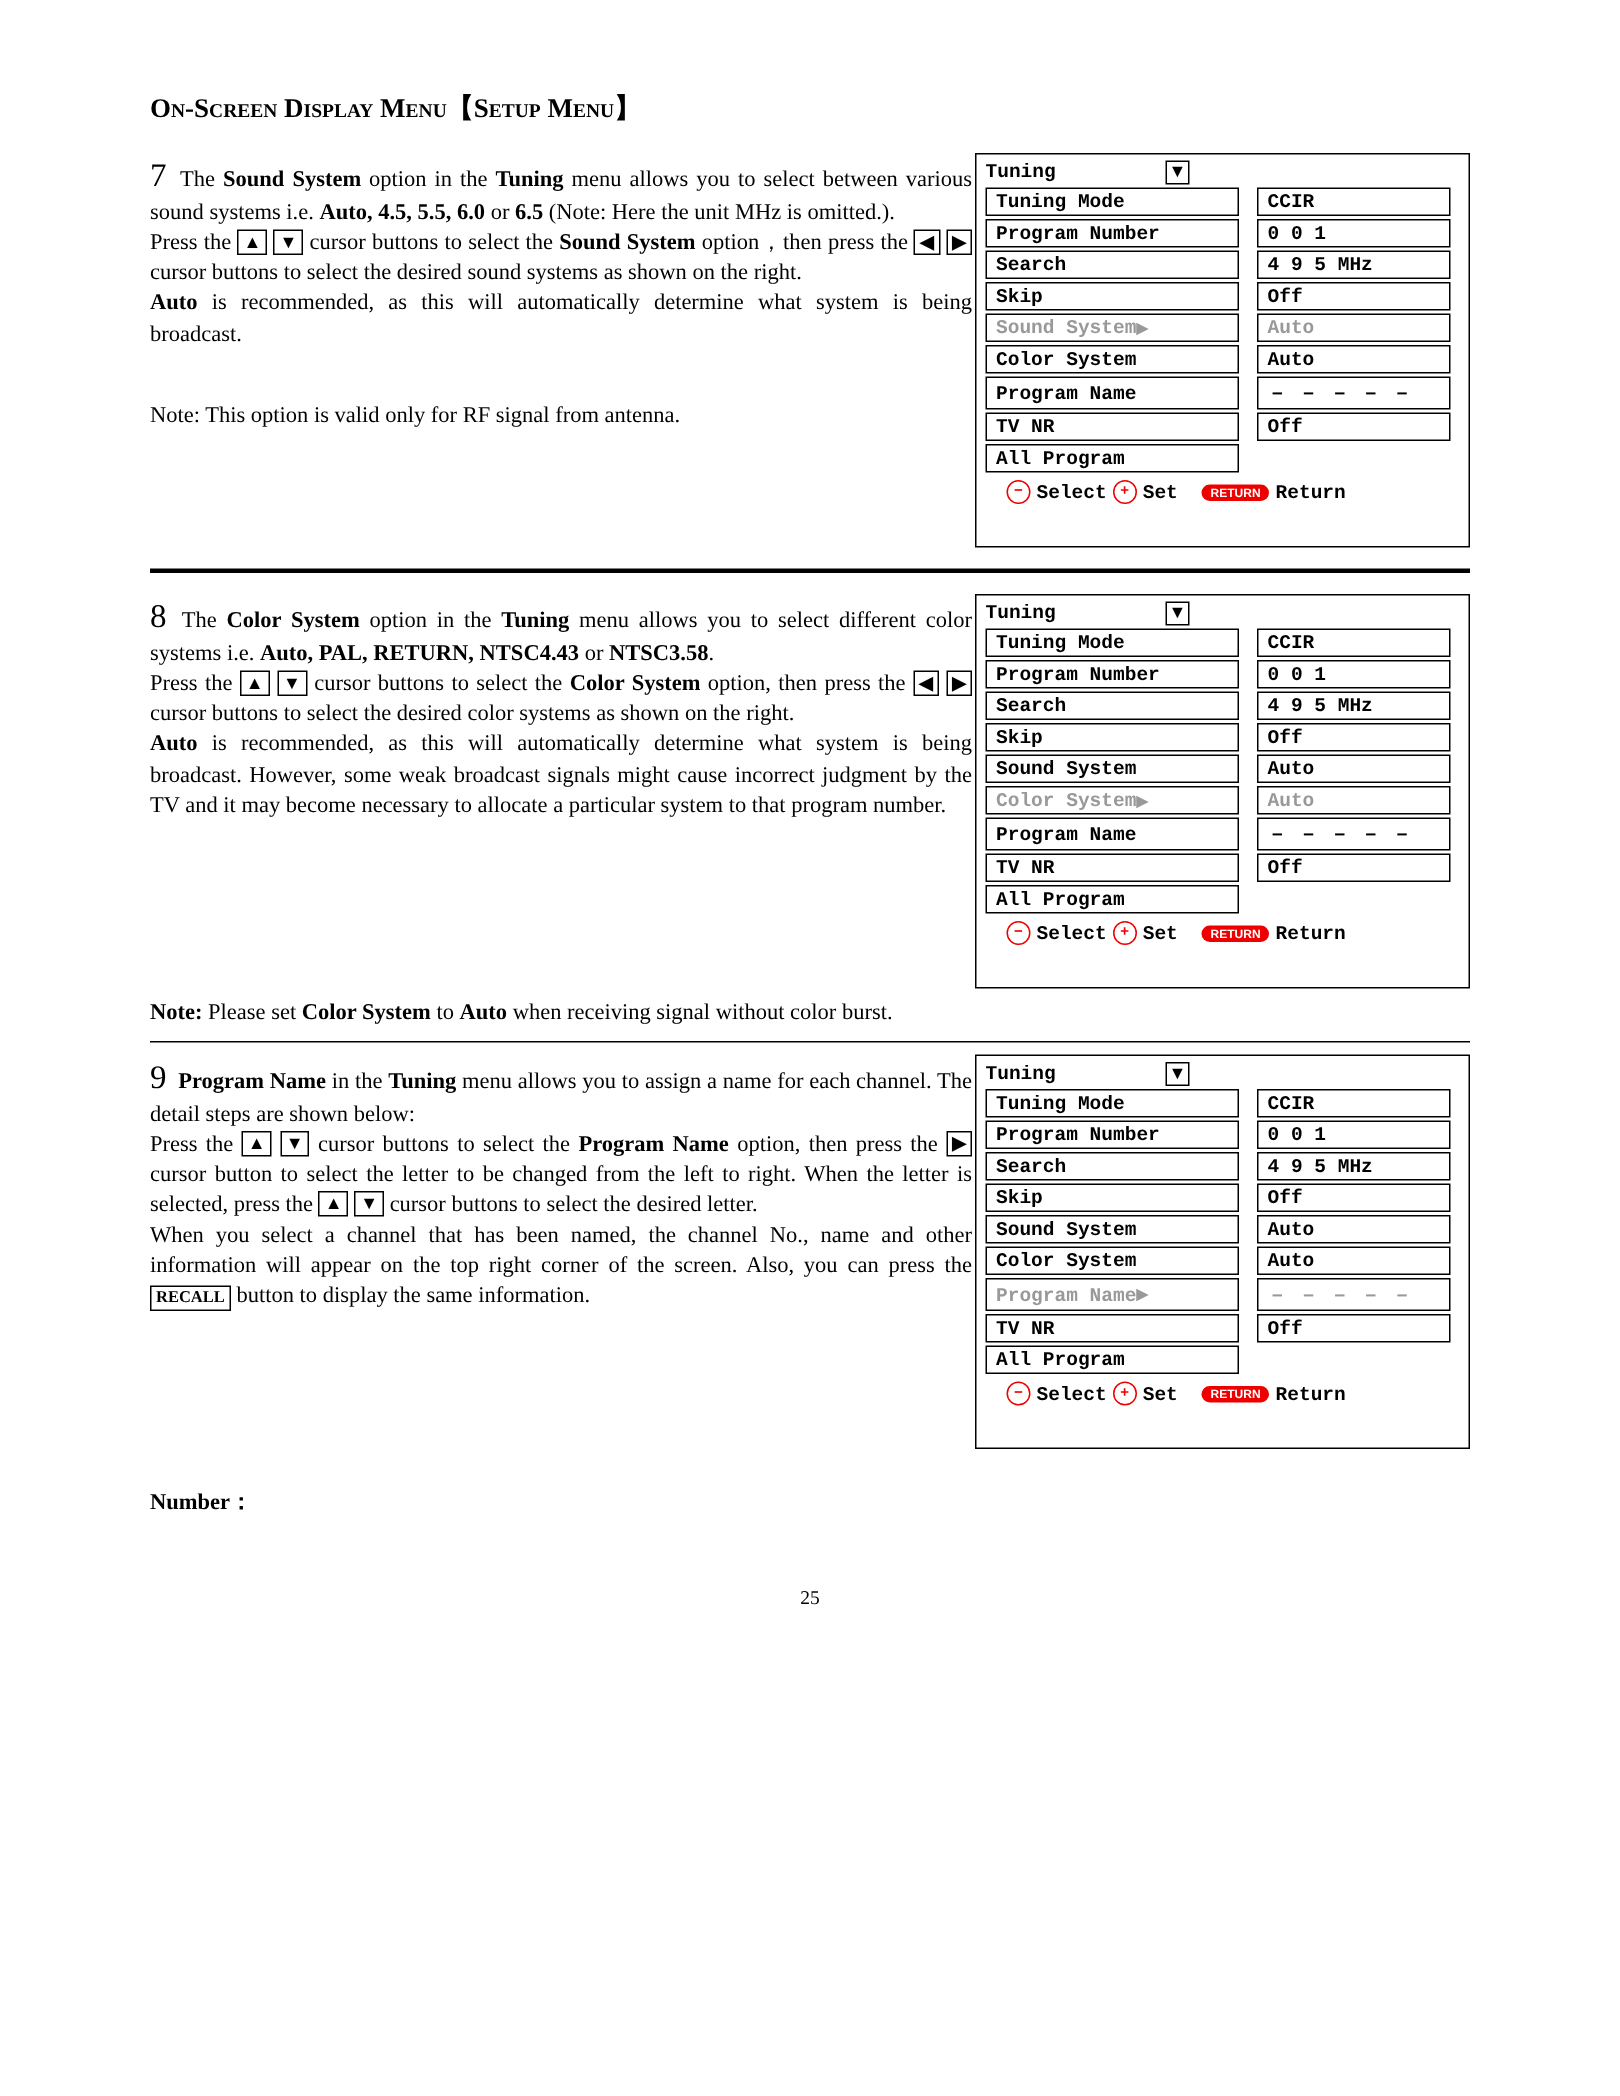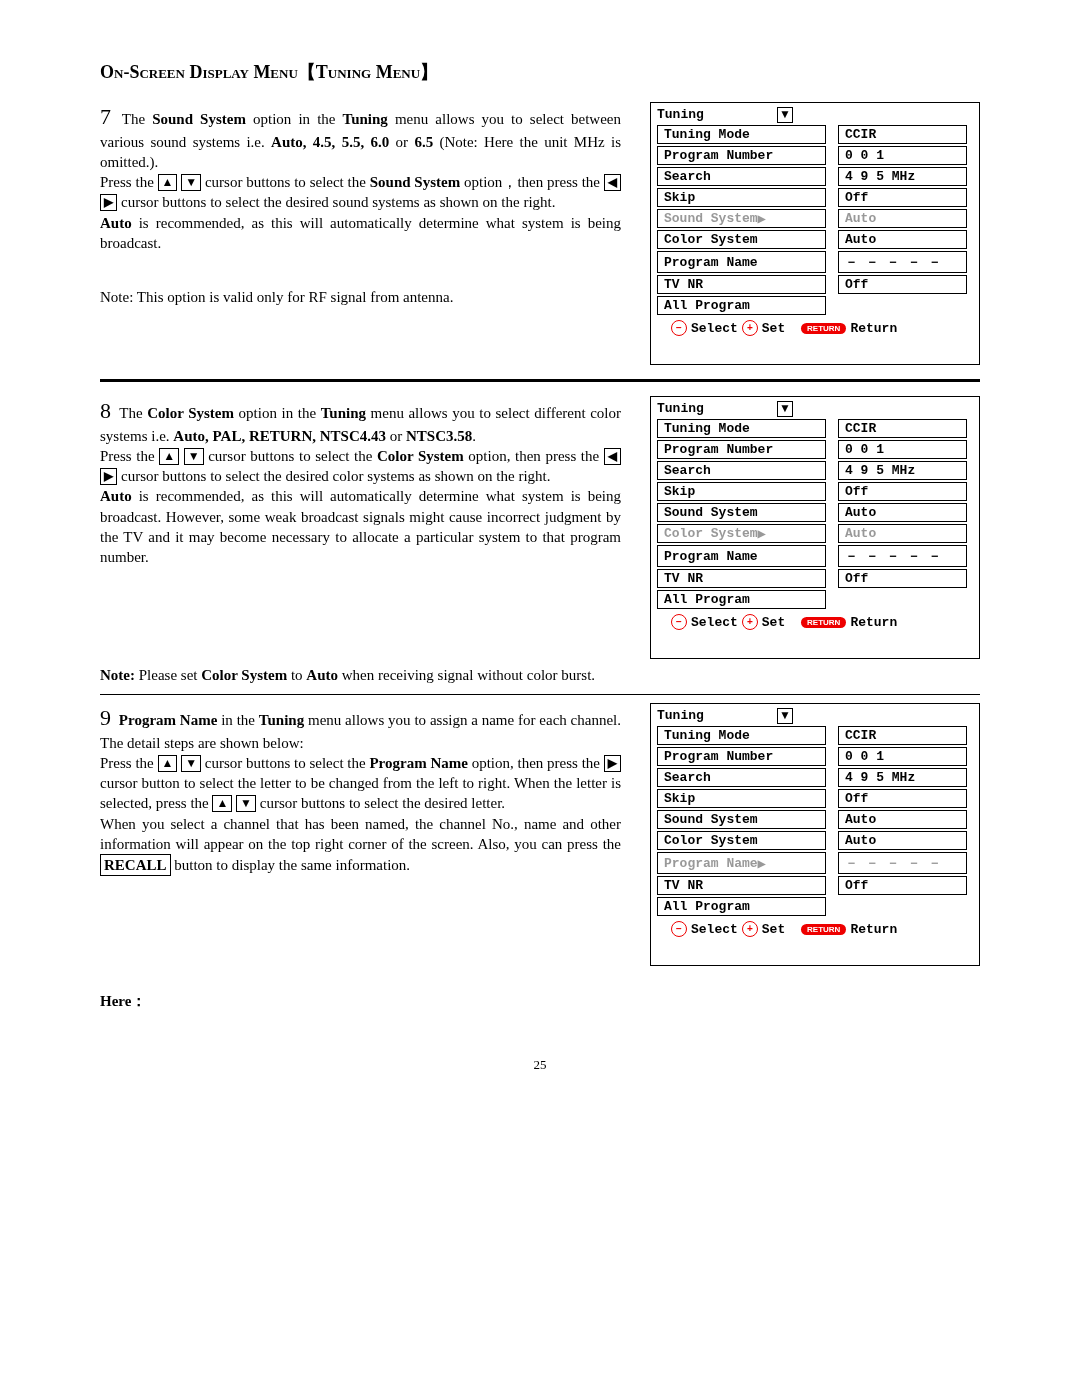--- a/index.html
+++ b/index.html
@@ -13,21 +13,21 @@
   .page-title {
     font-variant: small-caps;
     font-weight: bold;
     font-size: 18px;
     margin-bottom: 18px;
   }
   .bracket { font-family: sans-serif; }
   .block {
     display: flex;
     align-items: flex-start;
-    gap: 29px;
+    gap: 2px;
     margin-bottom: 8px;
   }
   .left-col { flex: 1; text-align: justify; line-height: 1.35; }
   .right-col { width: 330px; }
   .num { font-size: 22px; margin-right: 4px; }
   .b { font-weight: bold; }
   .note-below { margin: 6px 0 10px 0; }
   .key {
     display: inline-block;
     border: 1.2px solid #000;
@@ -35,21 +35,21 @@
     font-size: 12px;
     line-height: 15px;
     vertical-align: 1px;
     font-family: sans-serif;
     font-weight: bold;
   }
   .key-text {
     display: inline-block;
     border: 1.2px solid #000;
     padding: 0 3px;
-    font-size: 15px;
+    font-size: 11px;
     font-weight: bold;
   }
   hr.thick { border: none; border-top: 3px solid #000; margin: 14px 0; }
 
   
   .osd {
     border: 1px solid #000;
     font-family: "Courier New", monospace;
     font-size: 13px;
     font-weight: bold;
@@ -115,21 +115,21 @@
   }
   .tri { font-size: 10px; font-family: sans-serif; }
   .notes-list { margin: 4px 0 0 20px; }
   .page-num { text-align: center; font-size: 13px; margin-top: 46px; }
   hr.thin { border: none; border-top: 1px solid #000; margin: 6px 0 8px 0; }
 </style>
 </head>
 <body>
 
 <div class="page-title">
-  <span>On-Screen Display Menu</span><span class="bracket">【</span><span>Tuning Menu</span><span class="bracket">】</span>
+  <span>On-Screen Display Menu</span><span class="bracket">【</span><span>Setup Menu</span><span class="bracket">】</span>
 </div>
 
 <div class="block">
   <div class="left-col">
     <span class="num">7</span>
     <span>The </span><span class="b">Sound System</span><span> option in the </span><span class="b">Tuning</span><span> menu allows you to select between various sound systems i.e. </span><span class="b">Auto, 4.5, 5.5, 6.0</span><span> or </span><span class="b">6.5</span><span> (Note: Here the unit MHz is omitted.).</span><br>
     <span>Press the </span><span class="key">▲</span> <span class="key">▼</span><span> cursor buttons to select the </span><span class="b">Sound System</span><span> option，then press the </span><span class="key">◀</span> <span class="key">▶</span><span> cursor buttons to select the desired sound systems as shown on the right.</span><br>
     <span class="b">Auto</span><span> is recommended, as this will automatically determine what system is being broadcast.</span>
     <div style="height:34px"></div>
     <div>Note: This option is valid only for RF signal from antenna.</div>
@@ -351,17 +351,17 @@
               <span>All Program</span>
             </div>
           </div>
         </div>
         <div class="osd-footer"><span class="icon-circ">−</span><span>Select</span> <span class="icon-circ">+</span><span>Set</span> &nbsp;<span class="pill">RETURN</span> <span>Return</span></div>
       </div>
     </div>
 </div>
 
 <div style="height:18px"></div>
-<div class="b">Here：</div>
+<div class="b">Number：</div>
 <div class="notes-list">
 </div>
 
 <div class="page-num">25</div>
 
 </body></html>

